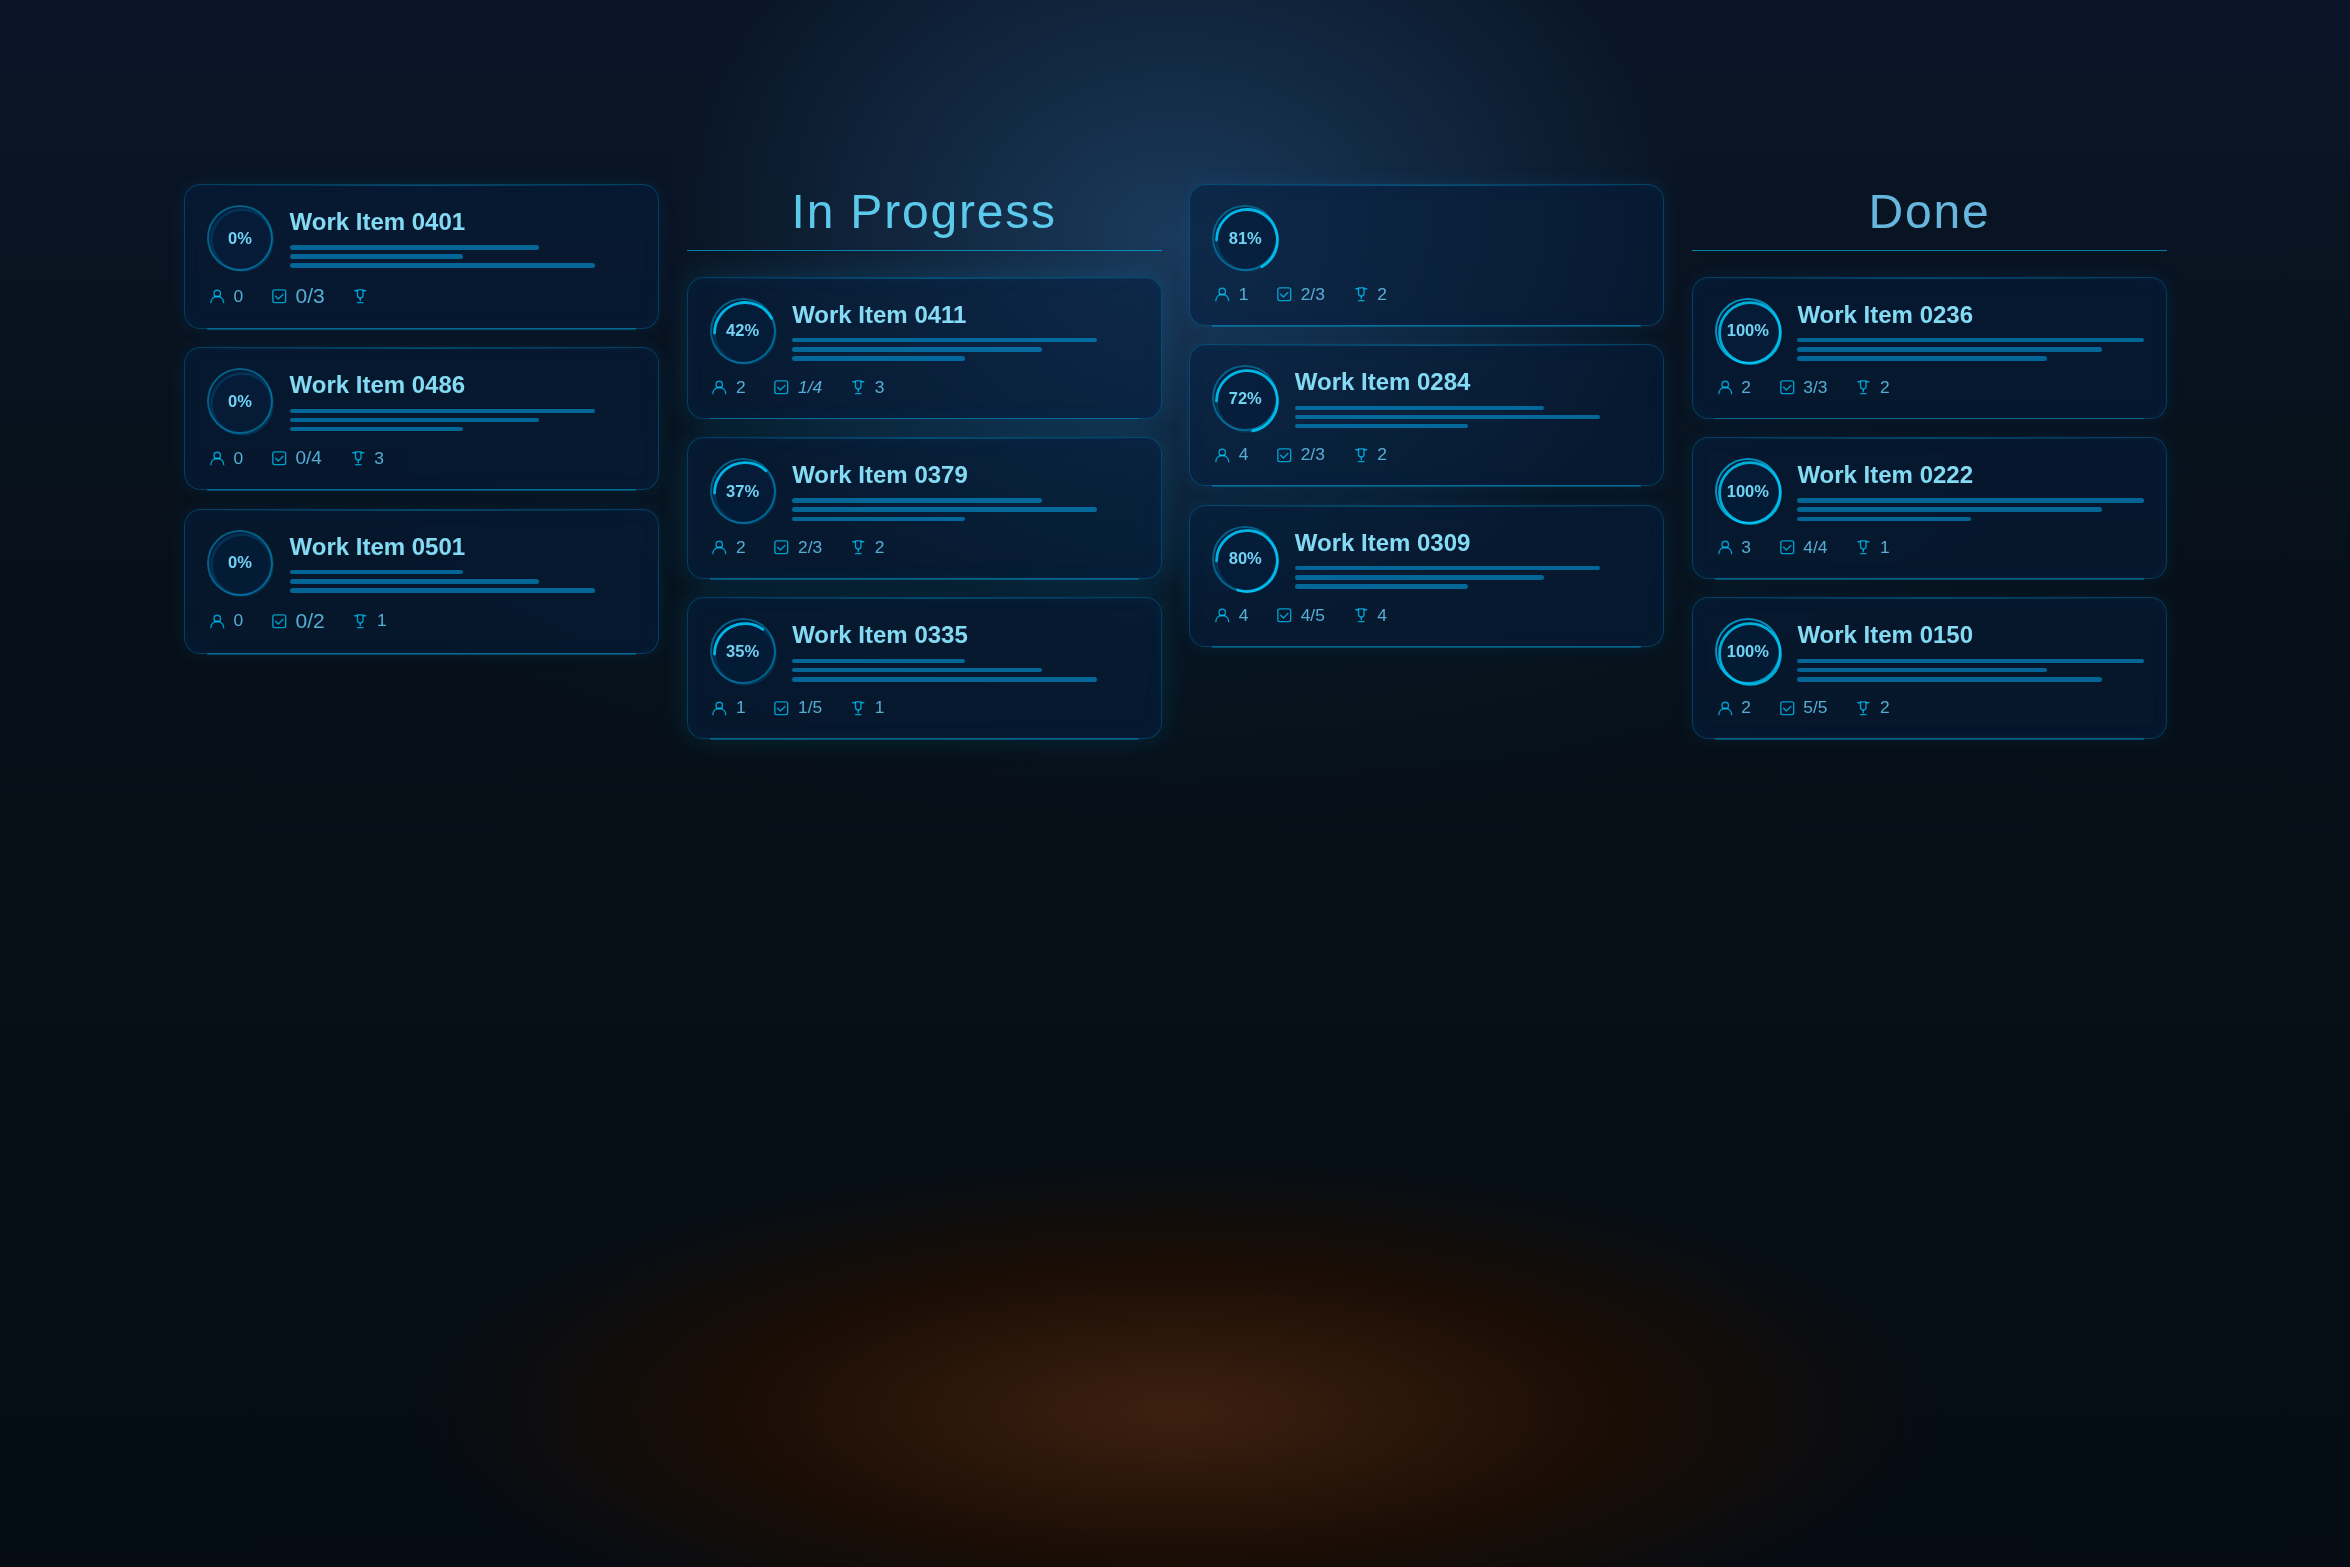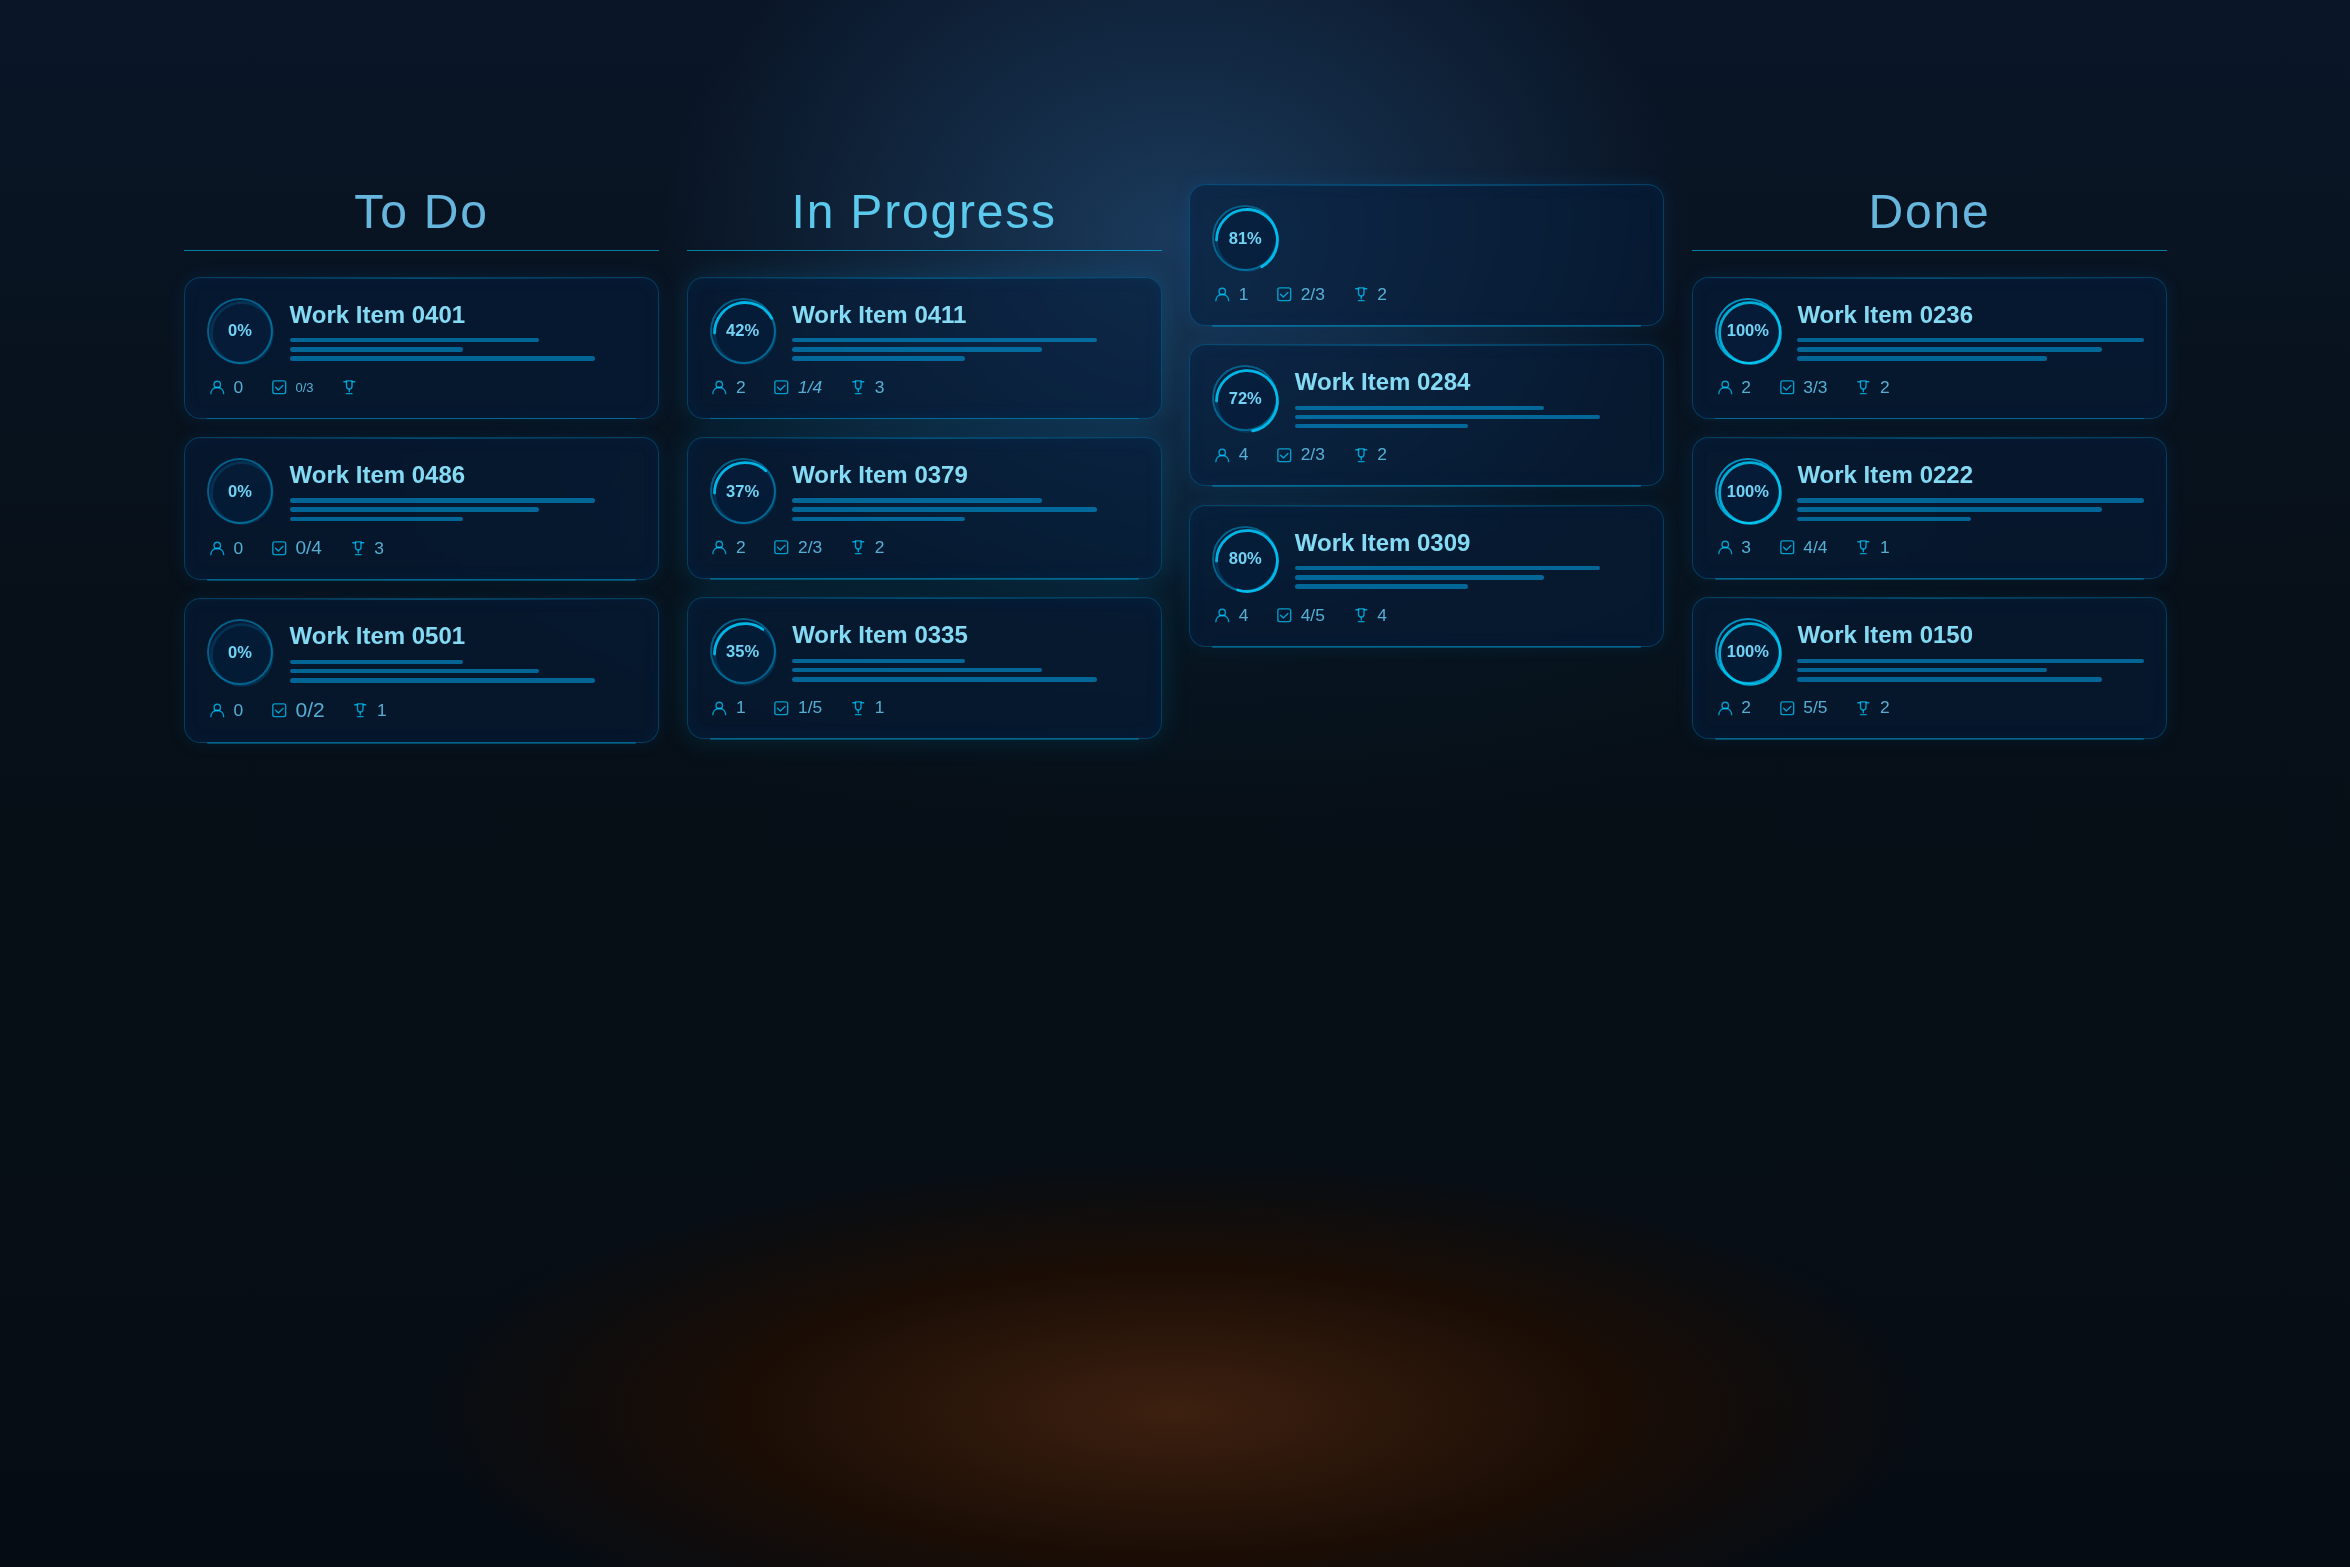--- a/index.html
+++ b/index.html
@@ -207,23 +207,20 @@
 </head>
 <body>
 
 <div class="bg-overlay"></div>
 <div class="bg-person"></div>
 <div class="glow-center"></div>
 
 <div class="kanban-board" id="kanban-root">
 
 <div class="kanban-column col-todo">
-      <div class="column-header">
-        <div class="column-title">To Do</div>
-      </div>
       <div class="work-card">
         <div class="card-top">
           <div class="progress-circle">
             <svg viewBox="0 0 78 78" xmlns="http://www.w3.org/2000/svg">
       <circle cx="39" cy="39" r="33" fill="none" stroke="rgba(0,180,255,0.15)" stroke-width="3"></circle>
     </svg>
             <span class="pct-text">0%</span>
           </div>
           <div class="card-info">
             <div class="card-title">Work Item 0401</div>
@@ -244,21 +241,21 @@
             </span>
             <span style="font-size: 17.4px; color: rgba(100, 200, 240, 0.85);">0</span>
           </div>
           <div class="footer-item">
             <span class="footer-icon">
               <svg width="16.5" height="16.5" viewBox="0 0 18 18" fill="none" xmlns="http://www.w3.org/2000/svg">
           <rect x="2" y="2" width="14" height="14" rx="2" stroke="rgba(0,200,255,0.75)" stroke-width="1.5"></rect>
           <path d="M5 9l3 3 5-5" stroke="rgba(0,200,255,0.75)" stroke-width="1.5" stroke-linecap="round" stroke-linejoin="round"></path>
         </svg>
             </span>
-            <span style="font-size: 13px; color: rgba(100, 200, 240, 0.85);">0/3</span>
+            <span style="font-size: 21px; color: rgba(100, 200, 240, 0.85);">0/3</span>
           </div>
           <div class="footer-item">
             <span class="footer-icon">
               <svg width="16.5" height="16.5" viewBox="0 0 18 18" fill="none" xmlns="http://www.w3.org/2000/svg">
           <path d="M6 2h6v6a3 3 0 01-6 0V2z" stroke="rgba(0,200,255,0.75)" stroke-width="1.5"></path>
           <path d="M3 3h3M15 3h-3" stroke="rgba(0,200,255,0.75)" stroke-width="1.5" stroke-linecap="round"></path>
           <path d="M9 11v3M6 16h6" stroke="rgba(0,200,255,0.75)" stroke-width="1.5" stroke-linecap="round"></path>
         </svg>
             </span>
             <span style="font-size: 17.4px; color: rgba(100, 200, 240, 0.85);"></span>

